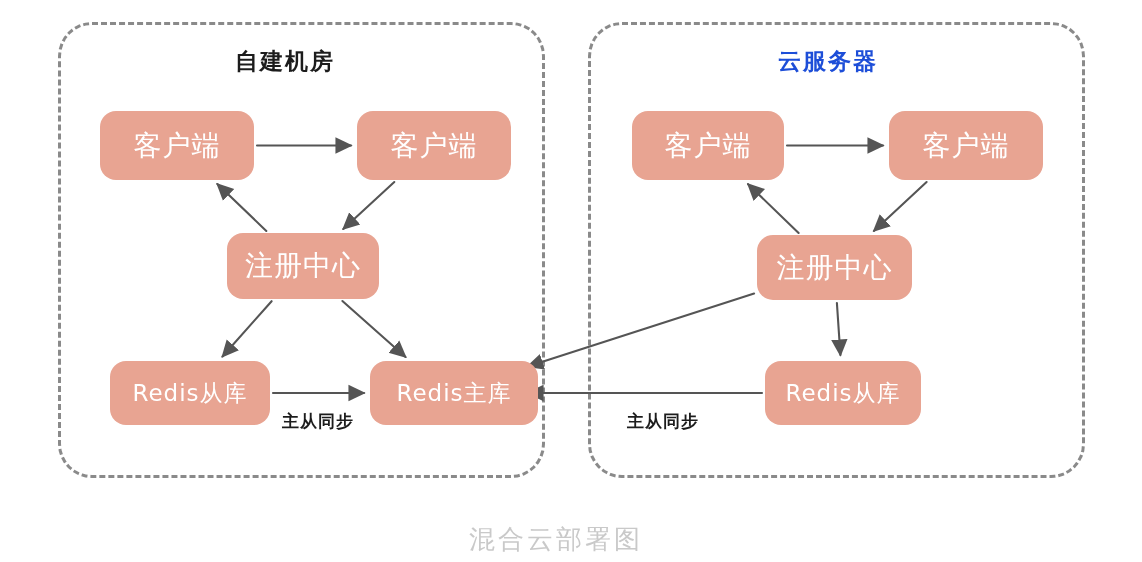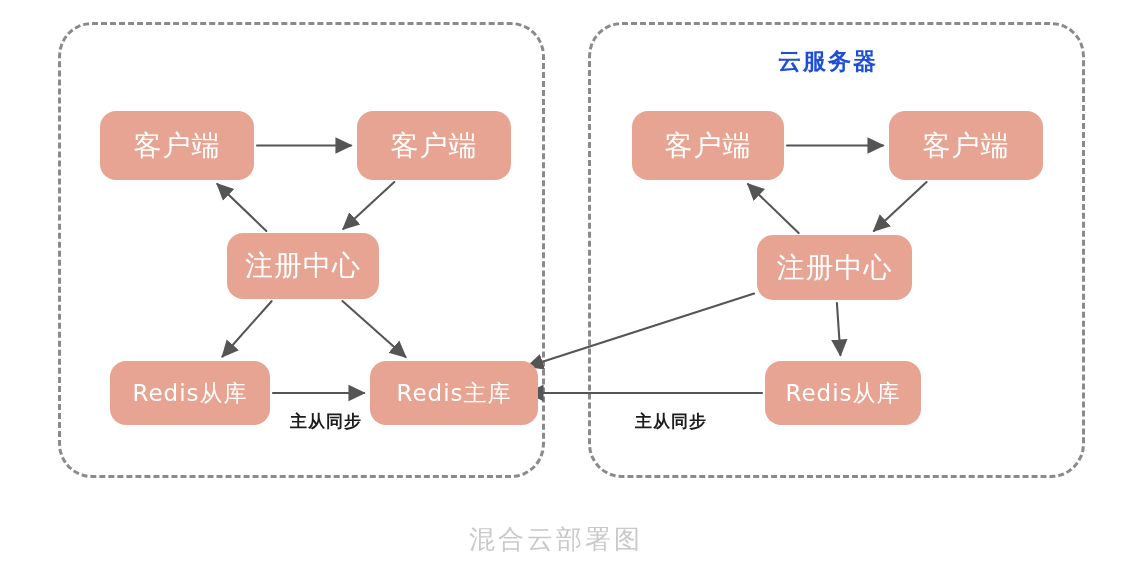--- a/index.html
+++ b/index.html
@@ -58,38 +58,38 @@
   }
   .edge-label {
     position: absolute;
     font-size: 17px;
     color: #1c1c1c;
     letter-spacing: 1px;
     white-space: nowrap;
     transform: translateX(-50%);
     font-weight: 600;
     font-family: "DejaVu Sans", "Liberation Sans", sans-serif;
-    margin-left: 8px;
   }
   .caption {
     position: absolute;
     font-size: 26px;
     color: #c9c9c9;
     letter-spacing: 3px;
     white-space: nowrap;
     transform: translateX(-50%);
     font-family: "DejaVu Sans", "Liberation Sans", sans-serif;
   }
 </style>
 </head>
 <body>
 
 <div id="canvas">
 
   <div class="zone" id="zone-onprem" style="left: 58px; top: 22px; width: 487px; height: 456px; border-color: rgb(138, 138, 138);"></div>
+  <div class="zone-title" id="zone-onprem-title" style="left: 285px; top: 46px; color: rgb(28, 28, 28);">自建机房</div>
 
   <div class="zone" id="zone-cloud" style="left: 588px; top: 22px; width: 497px; height: 456px; border-color: rgb(138, 138, 138);"></div>
   <div class="zone-title" id="zone-cloud-title" style="left: 828px; top: 46px; color: #1d4ed8;">云服务器</div>
 
   <svg class="svg-layer" viewBox="0 0 1142 562">
     <defs>
       <marker id="ah" markerWidth="9" markerHeight="9" refX="7.4" refY="4.5" orient="auto" markerUnits="strokeWidth">
         <path d="M0,0.6 L8.2,4.5 L0,8.4 Z" fill="#555555"></path>
       </marker>
     </defs>

